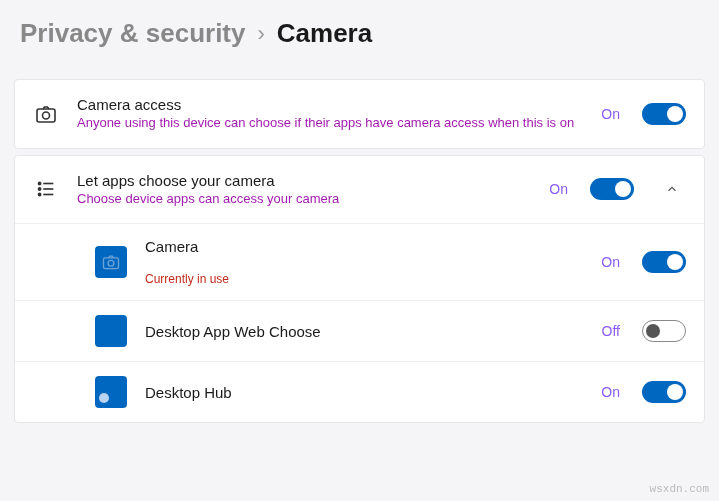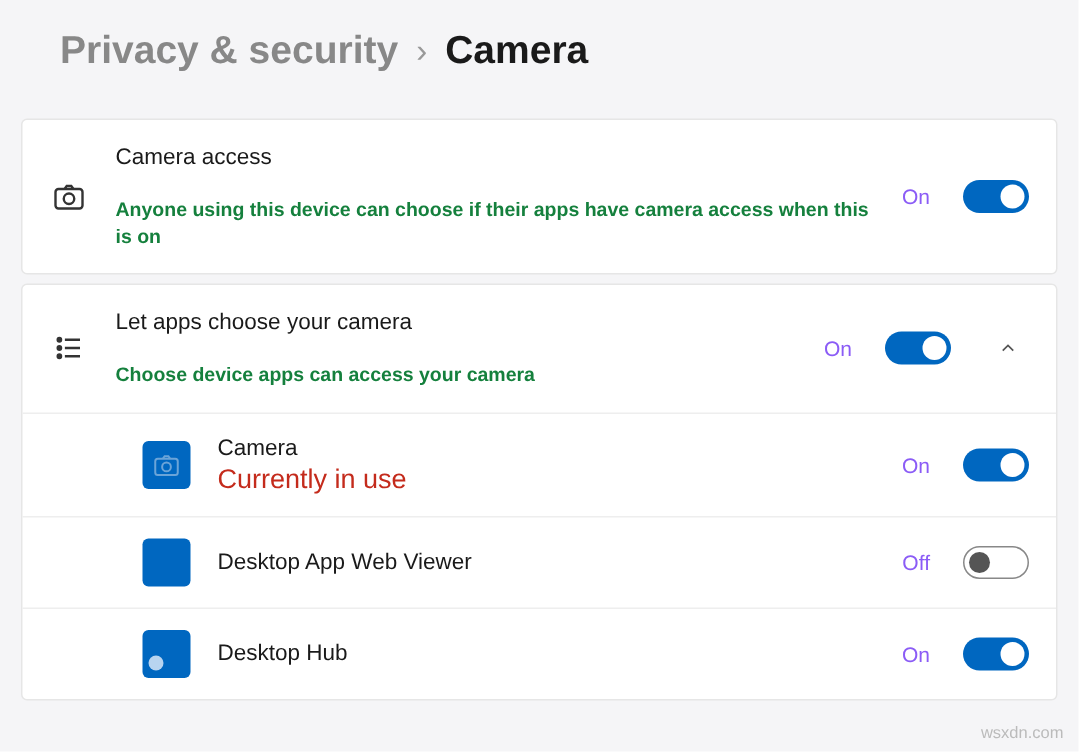--- a/index.html
+++ b/index.html
@@ -1,49 +1,49 @@
 <!DOCTYPE html>
 <html><head>
   <meta charset="utf-8">
   <style>
     * { box-sizing: border-box; margin: 0; padding: 0; font-family: 'Segoe UI', -apple-system, sans-serif; }
     body { background: #f5f5f7; width: 719px; height: 501px; overflow: hidden; }
     
-    .breadcrumb { padding: 18px 20px 30px; display: flex; align-items: center; gap: 12px; margin-left: 20px; }
+    .breadcrumb { padding: 18px 20px 30px; display: flex; align-items: center; gap: 12px; }
     .crumb-parent { font-size: 26px; font-weight: 600; color: #888; }
     .crumb-sep { font-size: 22px; color: #999; }
     .crumb-current { font-size: 26px; font-weight: 600; color: #1a1a1a; }
     
     .content { padding: 0 14px; }
     .card { background: #fff; border: 1px solid #e6e6e6; border-radius: 4px; margin-bottom: 6px; }
     .row { display: flex; align-items: center; padding: 16px 18px; gap: 18px; }
     .row.sub { border-top: 1px solid #eee; padding-left: 80px; padding-top:14px; padding-bottom:14px; }
     
     .lead-icon { width: 26px; display:flex; justify-content:center; color:#333; flex-shrink:0; }
     .app-icon { width:32px; height:32px; background:#0067c0; border-radius:4px; flex-shrink:0; display:flex; align-items:center; justify-content:center; }
     .app-icon.camera svg { color:#6ba4d8; }
     .app-icon.feedback { position:relative; overflow:hidden; }
     .app-icon.feedback::after { content:''; position:absolute; left:4px; bottom:5px; width:10px; height:10px; border-radius:50%; background:#b8d4f0; }
     
     .text-col { flex: 1; min-width: 0; }
     .title { font-size: 15px; color: #1a1a1a; }
-    .subtitle { font-size: 13px; color: #15803d; margin-top: 18px; line-height:1.35;font-weight:bold; }
-    .status-red { font-size: 18px; color: #c42b1c; margin-top: 2px; }
+    .subtitle { font-size: 13px; color: #a21caf; margin-top: 1px; line-height:1.35; }
+    .status-red { font-size: 12px; color: #c42b1c; margin-top: 17px; }
     
     .state-label { font-size: 14px; color: #8b5cf6; margin-right: 4px; }
     
     .toggle { width: 44px; height: 22px; border-radius: 11px; position: relative; cursor: pointer; flex-shrink:0; }
     .toggle.on { background: #0067c0; }
     .toggle.on::after { content:''; position:absolute; right:3px; top:3px; width:16px; height:16px; border-radius:50%; background:#fff; }
     .toggle.off { background:#fff; border:1px solid #888; }
     .toggle.off::after { content:''; position:absolute; left:3px; top:3px; width:14px; height:14px; border-radius:50%; background:#555; }
     
     .chevron { width:28px; display:flex; justify-content:center; color:#555; flex-shrink:0; cursor:pointer; margin-left:6px; }
     
-    .watermark { position:absolute; right:10px; bottom:6px; font-size:11px; color:#bbb; }
+    .watermark { position:absolute; right:10px; bottom:6px; font-size:11px; color:#bbb;font-family:Liberation Mono, monospace; }
   </style>
 </head>
 <body>
 
 <div class="breadcrumb">
   <span class="crumb-parent">Privacy &amp; security</span>
   <span class="crumb-sep">›</span>
   <span class="crumb-current">Camera</span>
 </div>
 
@@ -104,21 +104,21 @@
         <div class="title">Camera</div>
         <div class="status-red">Currently in use</div>
       </div>
       <span class="state-label">On</span>
       <div class="toggle on"></div>
     </div>
 
     <div class="row sub">
       <div class="app-icon"></div>
       <div class="text-col">
-        <div class="title">Desktop App Web Viewer</div>
+        <div class="title">Desktop App Web Choose</div>
       </div>
       <span class="state-label">Off</span>
       <div class="toggle off"></div>
     </div>
 
     <div class="row sub">
       <div class="app-icon feedback"></div>
       <div class="text-col">
         <div class="title">Desktop Hub</div>
       </div>

